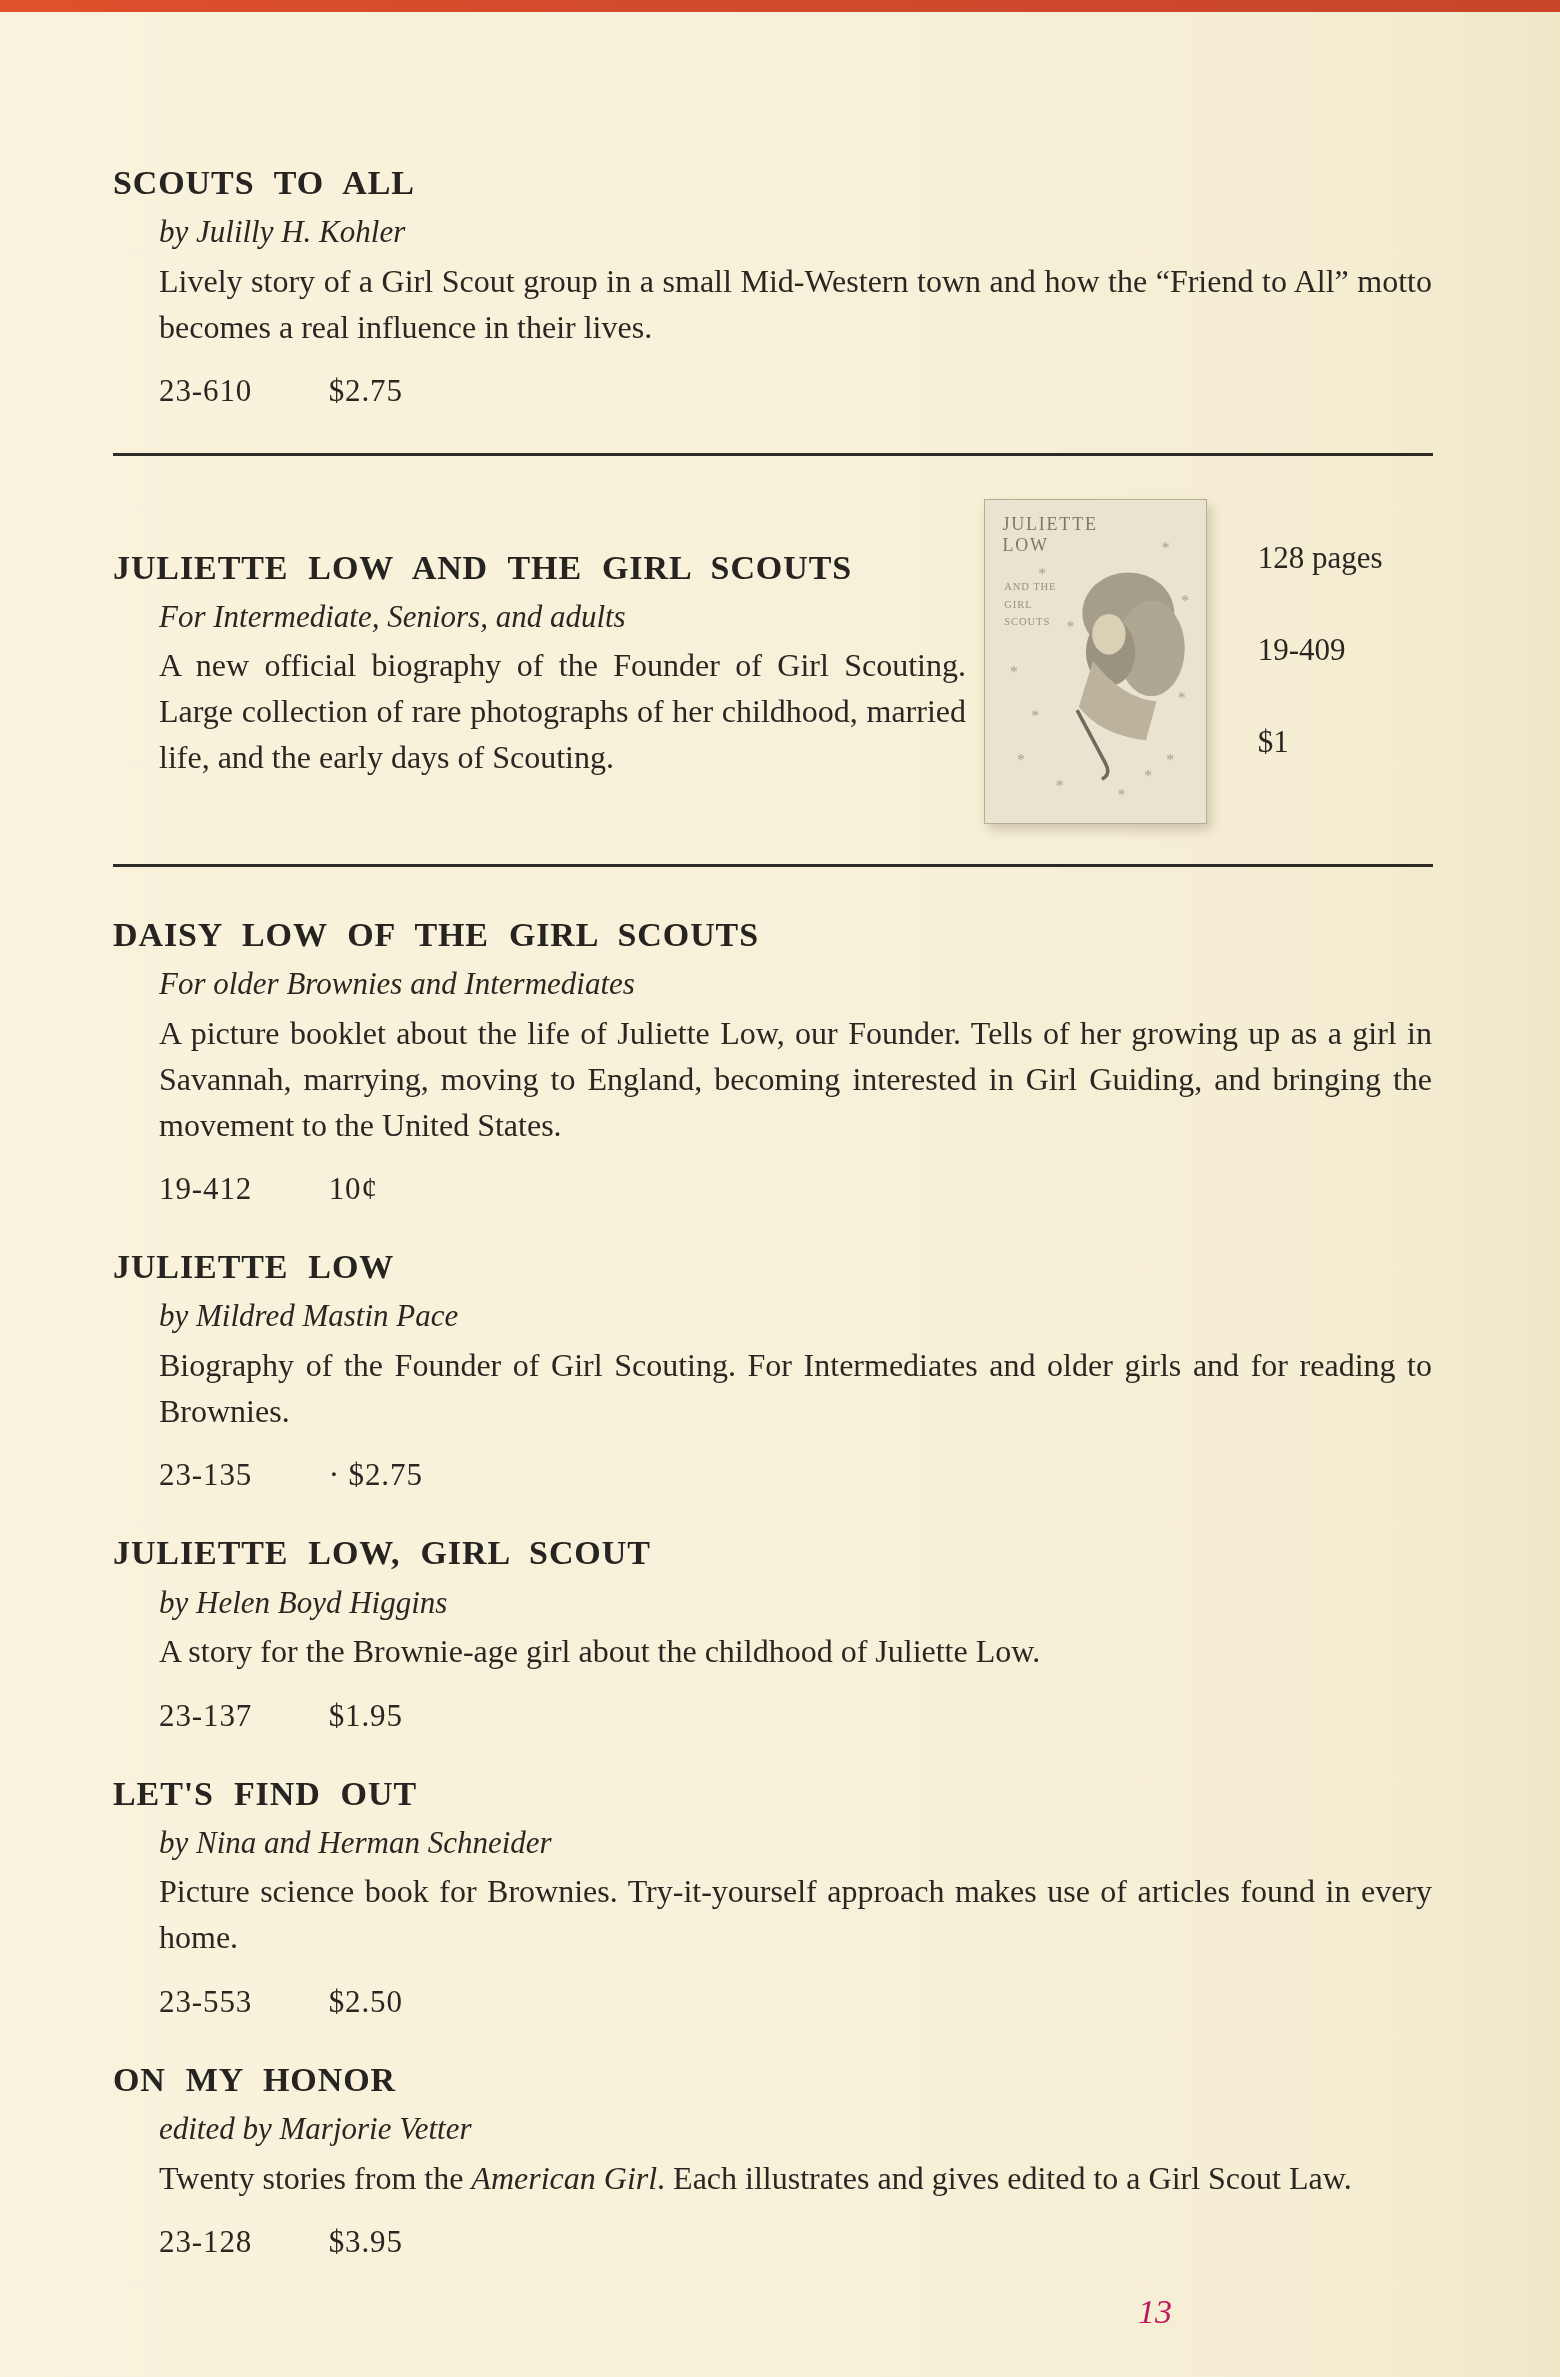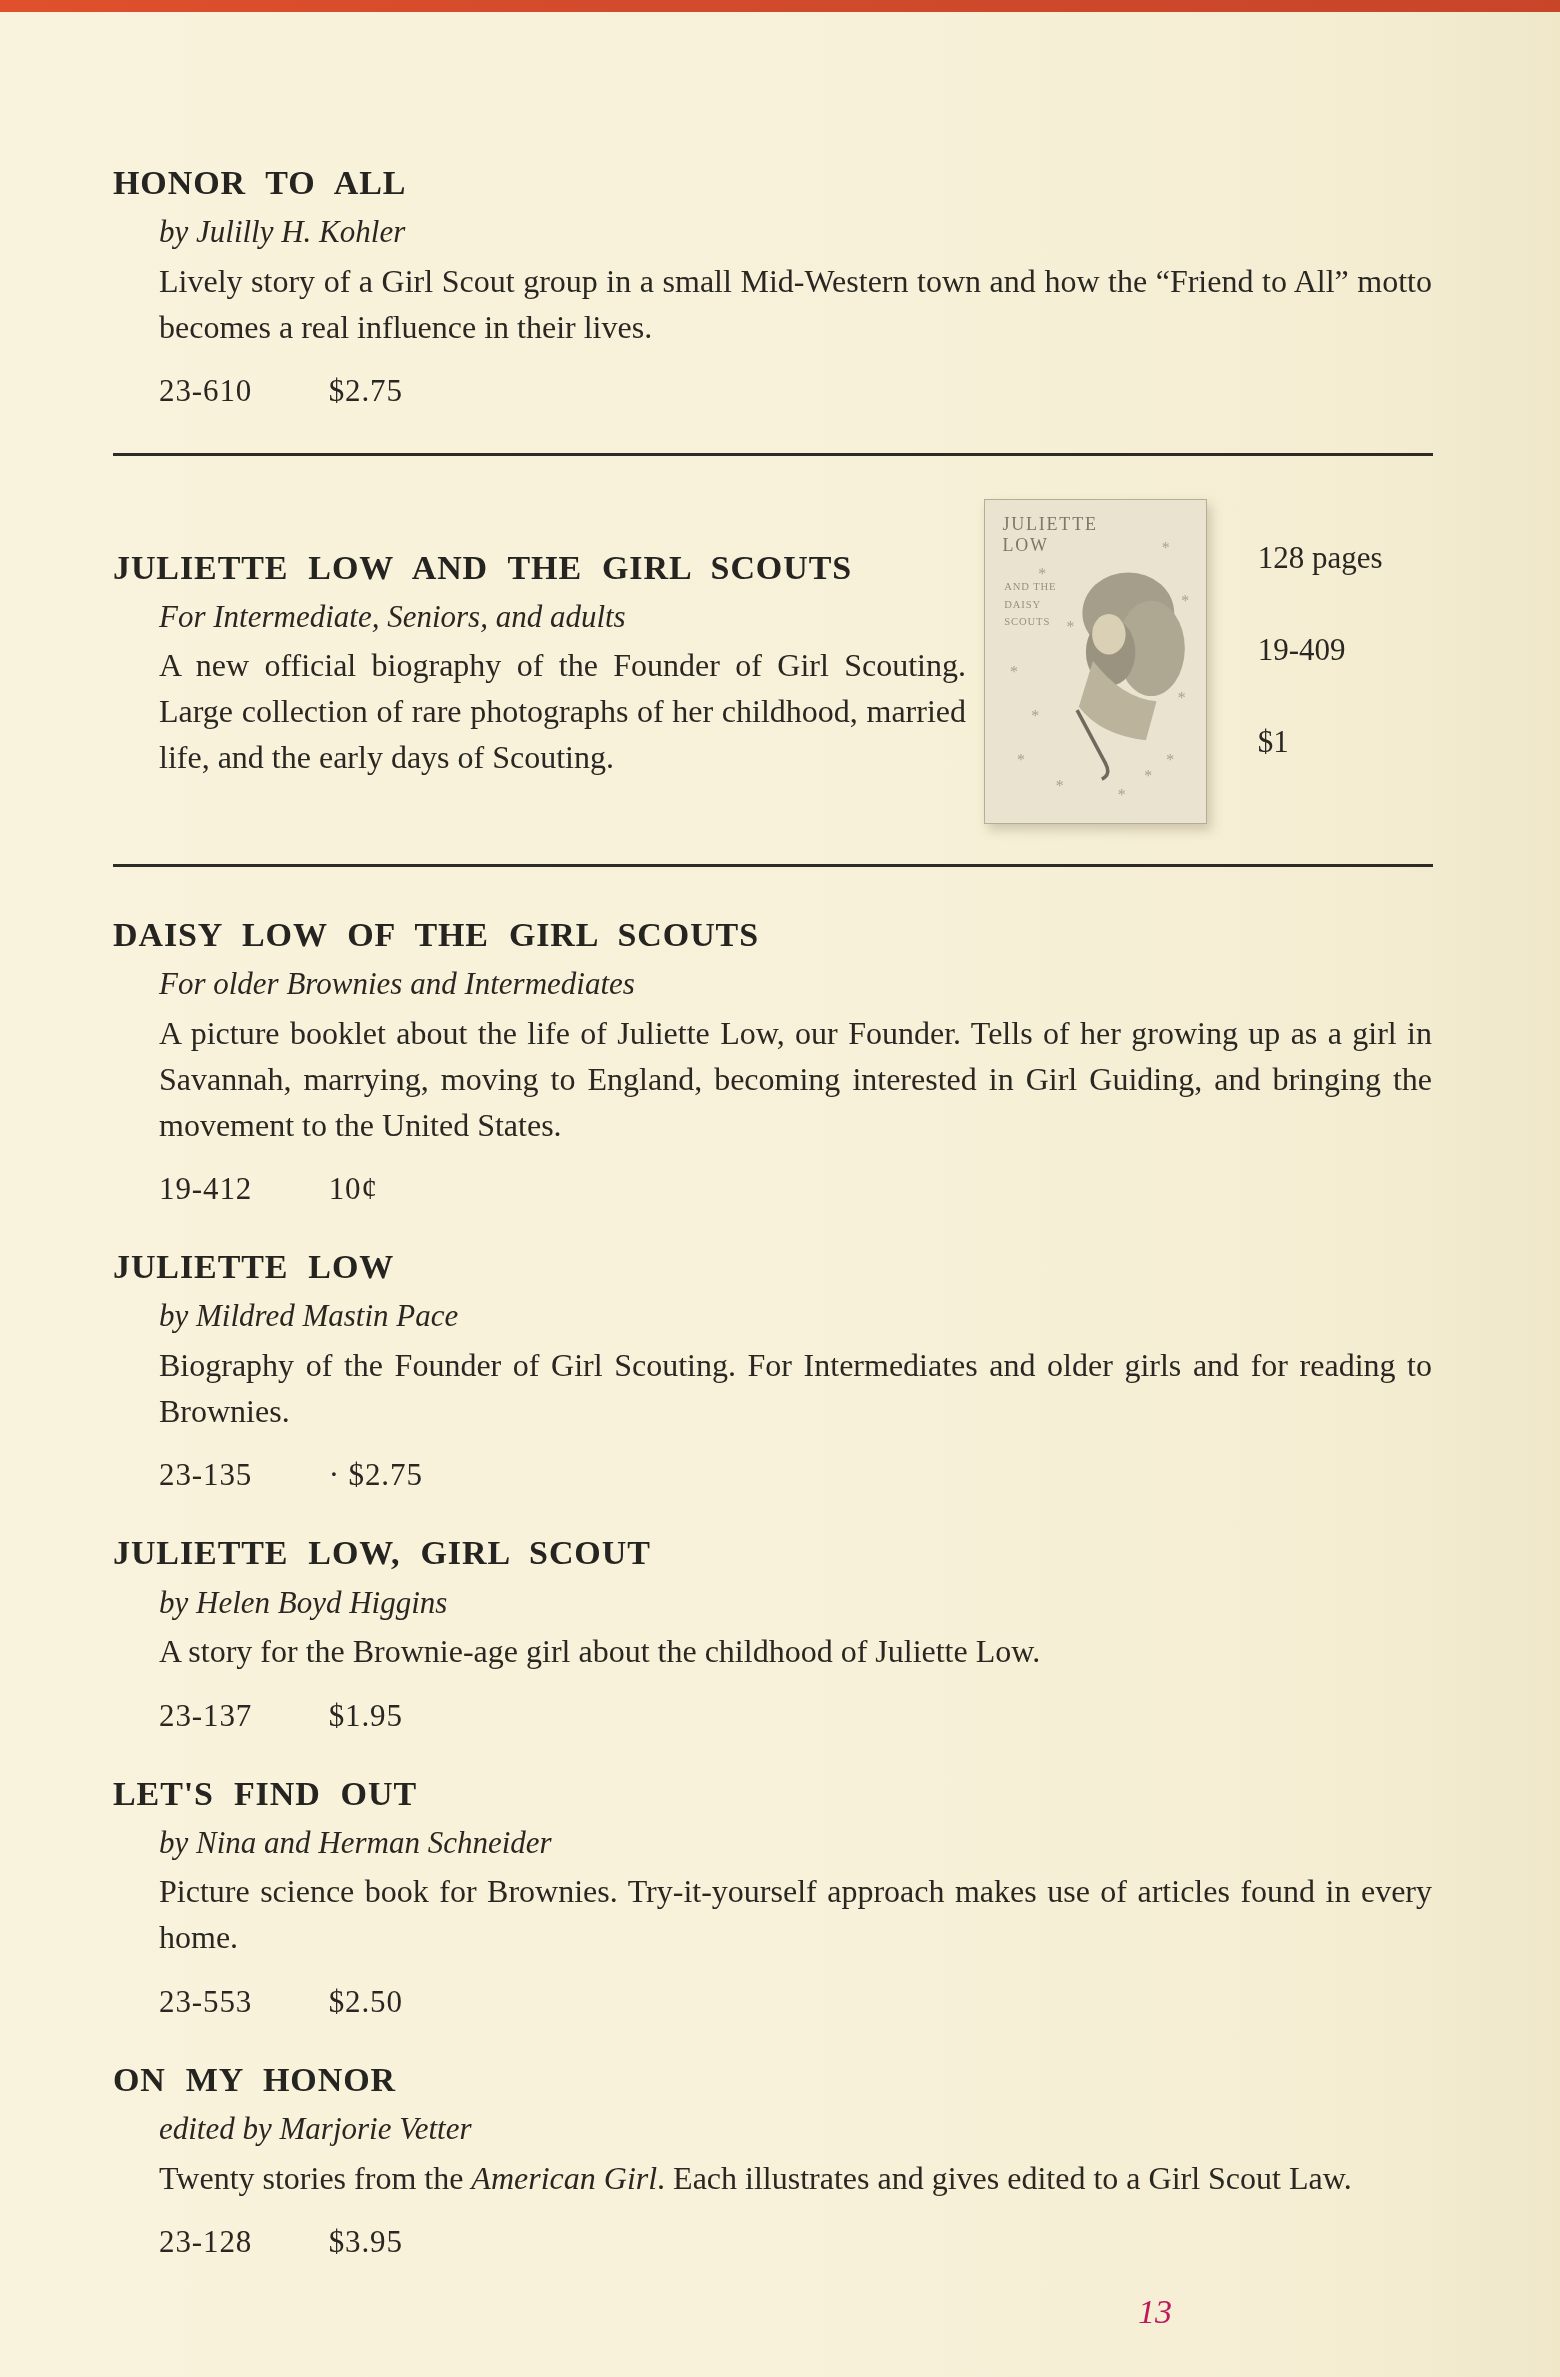--- a/index.html
+++ b/index.html
@@ -111,21 +111,21 @@
     }
   </style>
 </head>
 <body>
 
 <div class="top-strip"></div>
 
 <div class="content">
 
   <section class="entry">
-    <h2 class="title">HONOR TO ALL</h2>
+    <h2 class="title">SCOUTS TO ALL</h2>
     <p class="byline">by Julilly H. Kohler</p>
     <p class="desc">Lively story of a Girl Scout group in a small Mid-Western town and how the “Friend to All” motto becomes a real influence in their lives.</p>
     <p class="codeline">
       <span class="code">23-610</span>
       <span class="price">$2.75</span>
     </p>
   </section>
 
   <hr class="rule">
 
@@ -155,21 +155,21 @@
           <text x="218" y="230">*</text>
           <text x="222" y="120">*</text>
           <text x="200" y="60">*</text>
           <text x="60" y="90">*</text>
           <text x="92" y="150">*</text>
           <text x="180" y="318">*</text>
         </g>
       </svg>
       <div class="cover-title">JULIETTE
 LOW</div>
-      <div class="cover-sub">AND THE DAISY SCOUTS</div>
+      <div class="cover-sub">AND THE GIRL SCOUTS</div>
     </div>
     <div class="side-info">
       <div>128 pages</div>
       <div>19-409</div>
       <div>$1</div>
     </div>
   </section>
 
   <hr class="rule">
 

